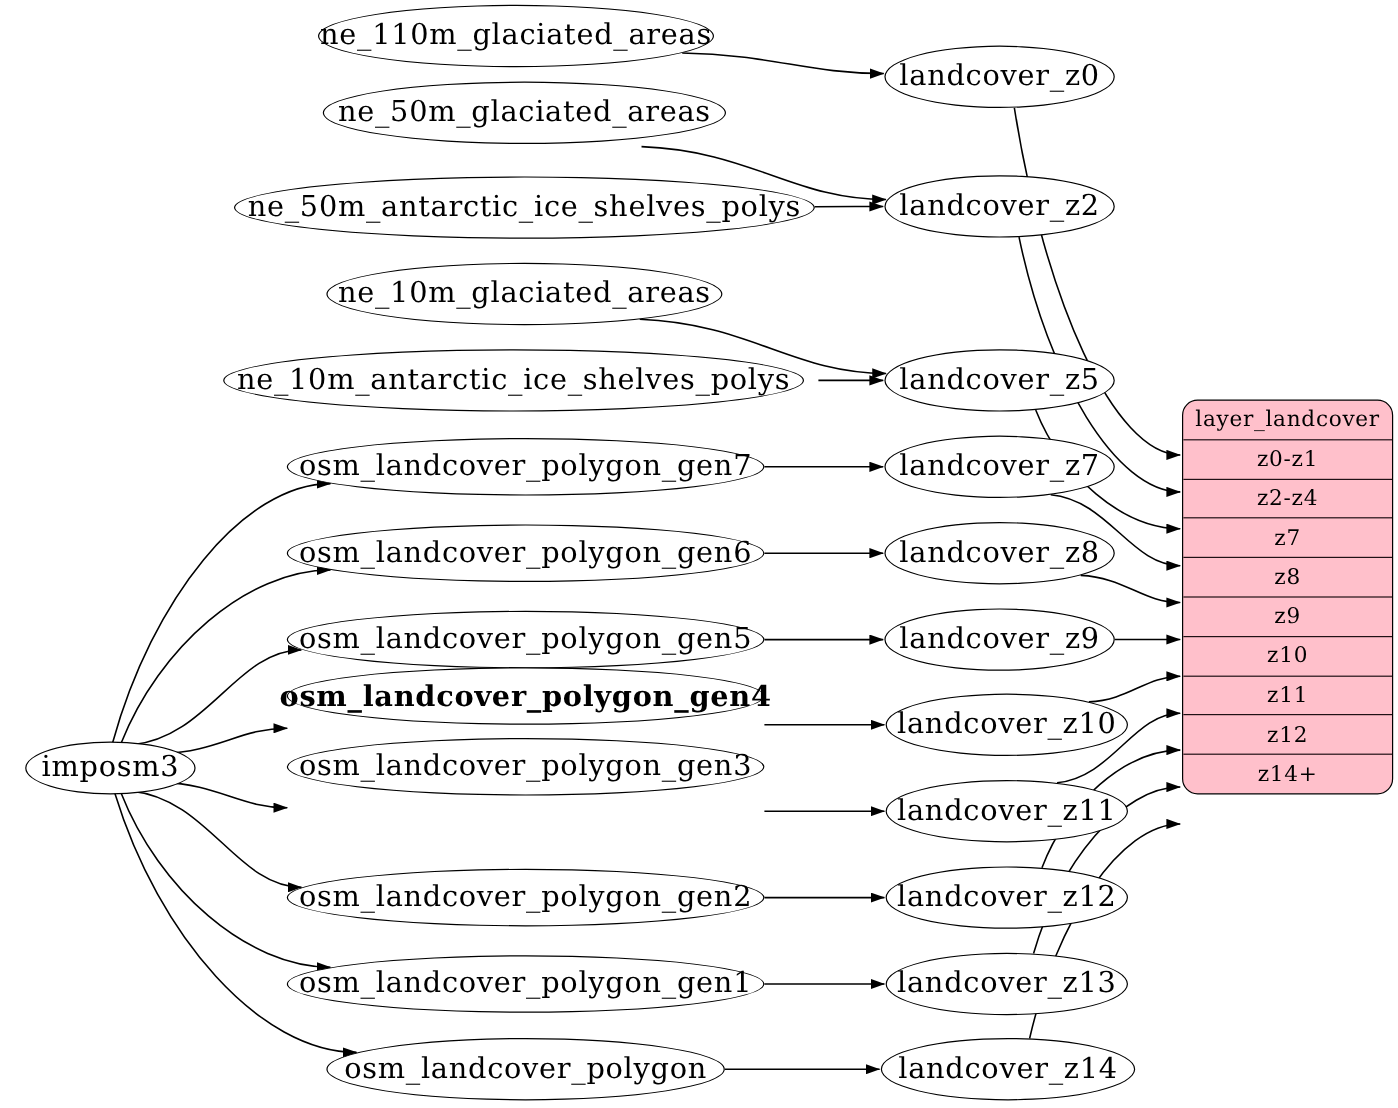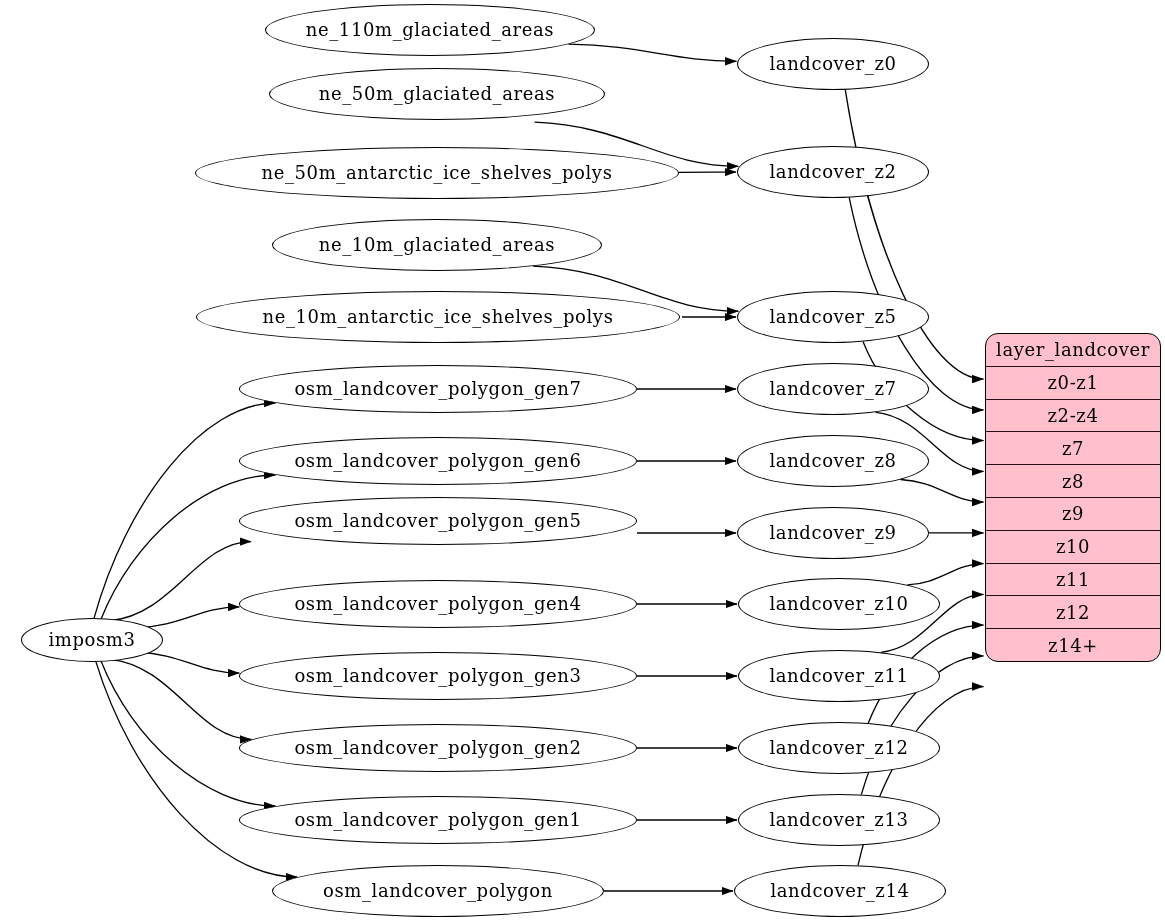--- a/index.html
+++ b/index.html
@@ -26,21 +26,21 @@
   .node {
     position: absolute;
     box-sizing: border-box;
     border: 1.4px solid #000000;
     border-radius: 50%;
     background: #ffffff;
     display: flex;
     align-items: center;
     justify-content: center;
     white-space: nowrap;
-    font-size: 18px;
+    font-size: 24px;
     letter-spacing: 0.6px;
   }
   .node span {
     display: block;
     transform: translateY(-1px);
   }
   .table-node {
     position: absolute;
     box-sizing: border-box;
     border: 1.4px solid #000000;
@@ -116,36 +116,36 @@
       </div>
       <div class="node" style="left: 269px; top: 68px; width: 336px; height: 52px;">
         <span>ne_50m_glaciated_areas</span>
       </div>
       <div class="node" style="left: 195px; top: 147px; width: 484px; height: 52px;">
         <span>ne_50m_antarctic_ice_shelves_polys</span>
       </div>
       <div class="node" style="left: 272px; top: 219px; width: 330px; height: 52px;">
         <span>ne_10m_glaciated_areas</span>
       </div>
-      <div class="node" style="left: 196px; top: 291px; width: 484px; height: 52px;">
+      <div class="node" style="left: 186px; top: 291px; width: 484px; height: 52px;">
         <span>ne_10m_antarctic_ice_shelves_polys</span>
       </div>
       <div class="node" style="left: 239px; top: 365px; width: 398px; height: 48px; justify-content: center;">
         <span>osm_landcover_polygon_gen7</span>
       </div>
       <div class="node" style="left: 239px; top: 437px; width: 398px; height: 48px; text-align: right;">
         <span>osm_landcover_polygon_gen6</span>
       </div>
-      <div class="node" style="left: 239px; top: 497px; width: 398px; height: 48px; justify-content: center;">
+      <div class="node" style="left: 239px; top: 509px; width: 398px; height: 48px; justify-content: center;">
         <span>osm_landcover_polygon_gen5</span>
       </div>
-      <div class="node" style="left: 239px; top: 580px; width: 398px; height: 48px;">
+      <div class="node" style="left: 239px; top: 556px; width: 398px; height: 48px; font-weight: bold;">
         <span>osm_landcover_polygon_gen4</span>
       </div>
-      <div class="node" style="left: 239px; top: 652px; width: 398px; height: 48px; text-align: right;">
+      <div class="node" style="left: 239px; top: 615px; width: 398px; height: 48px; text-align: right;">
         <span>osm_landcover_polygon_gen3</span>
       </div>
       <div class="node" style="left: 239px; top: 724px; width: 398px; height: 48px;">
         <span>osm_landcover_polygon_gen2</span>
       </div>
       <div class="node" style="left: 239px; top: 796px; width: 398px; height: 48px; justify-content: center;">
         <span>osm_landcover_polygon_gen1</span>
       </div>
       <div class="node" style="left: 272px; top: 865px; width: 332px; height: 52px;">
         <span>osm_landcover_polygon</span>

